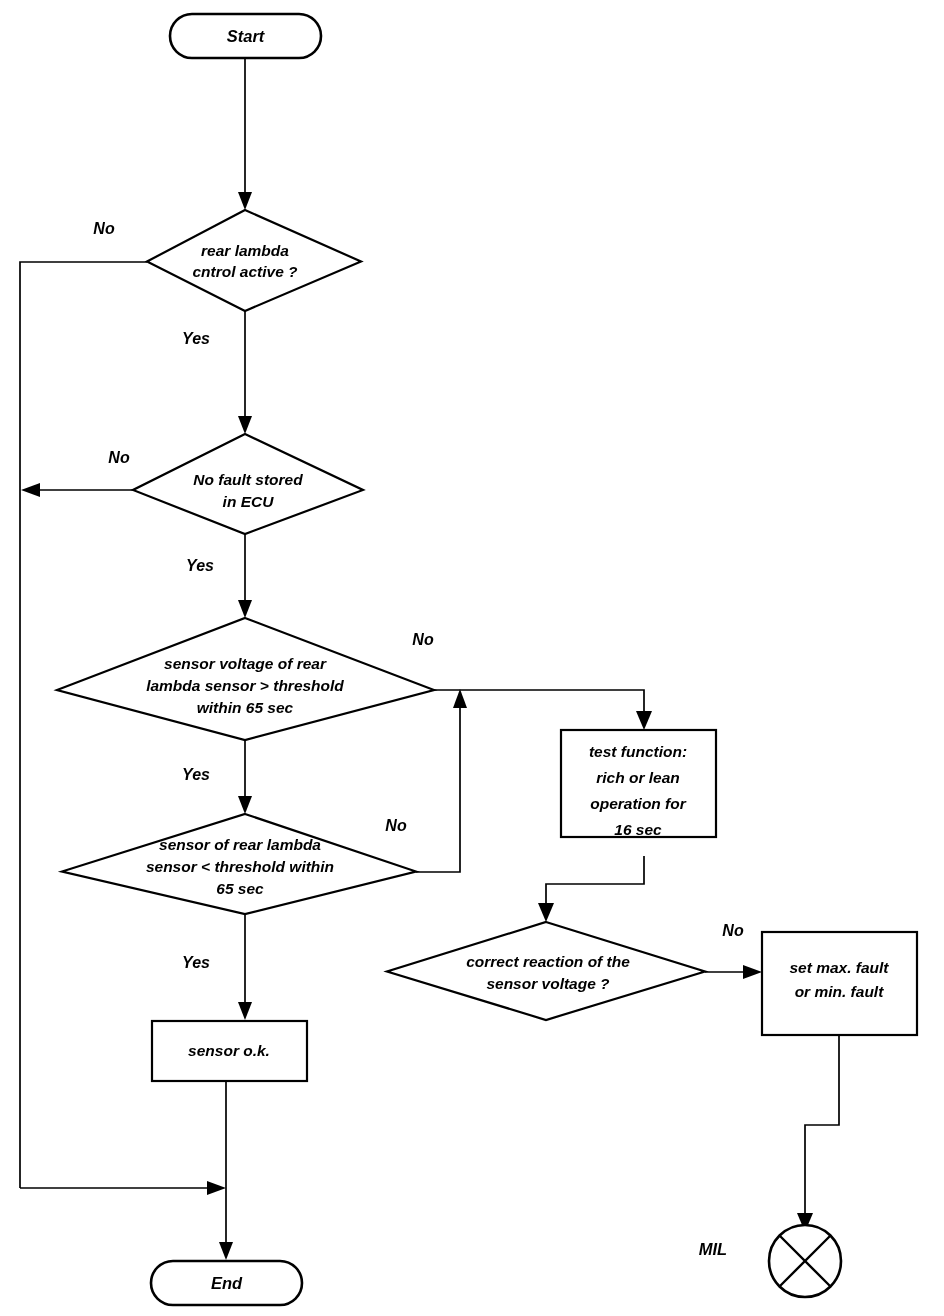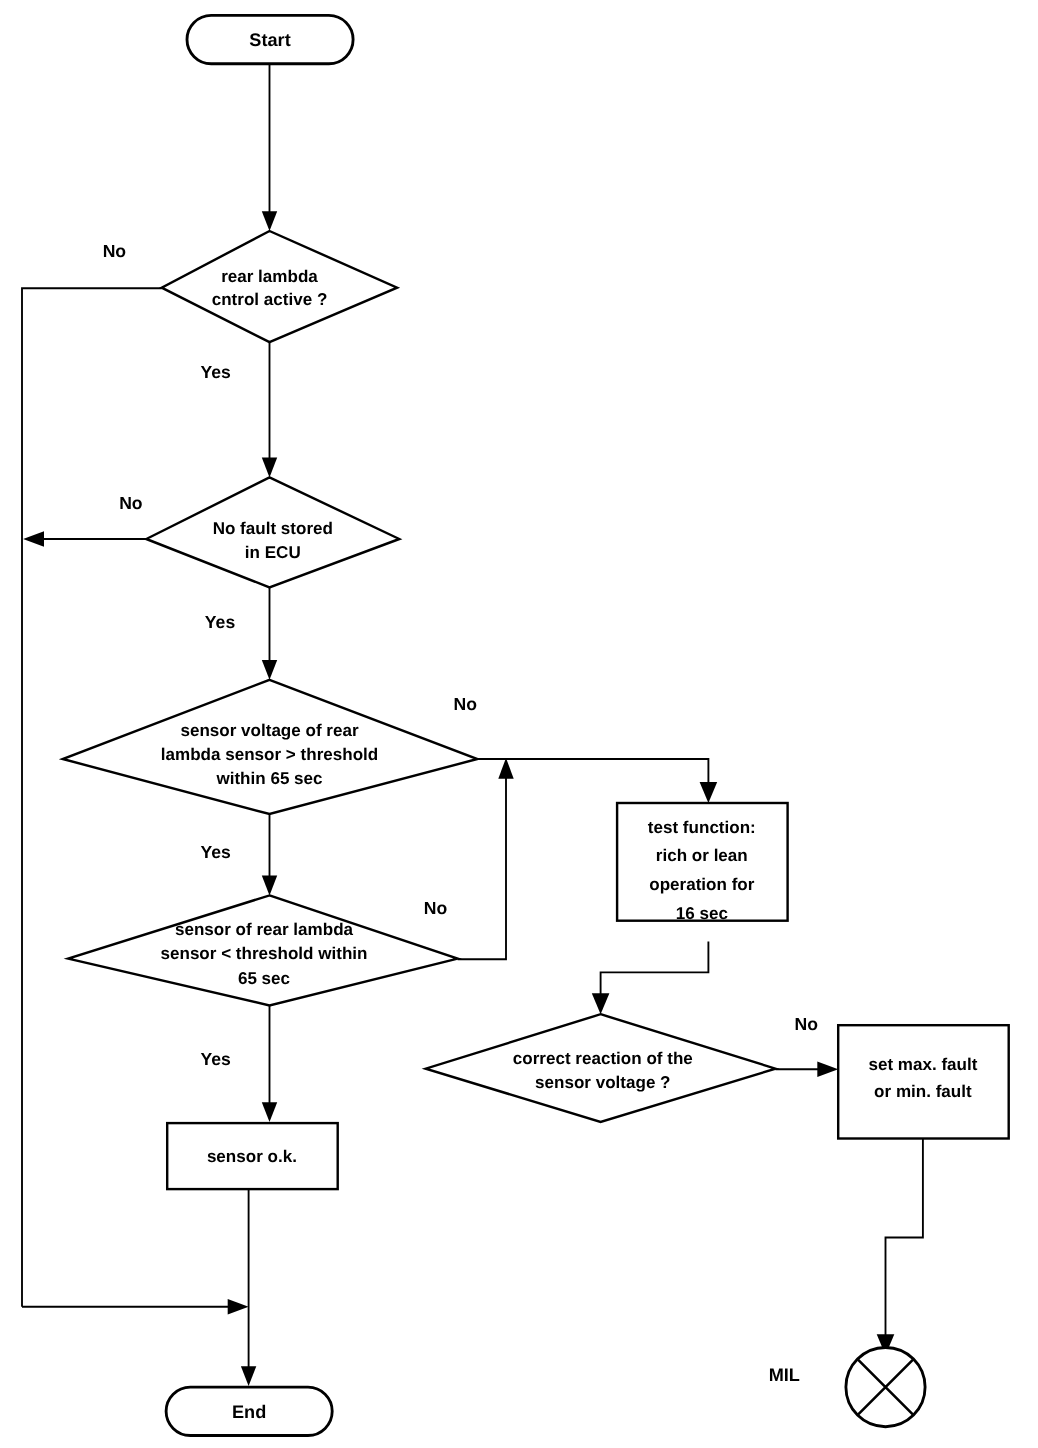--- a/index.html
+++ b/index.html
@@ -6,20 +6,21 @@
     margin: 0;
     padding: 0;
     background: #ffffff;
   }
   #chart-root {
     position: relative;
     width: 944px;
     height: 1316px;
     background: #ffffff;
     font-family: "Liberation Sans", sans-serif;
+    font-style: italic;
   }
   svg.flow {
     display: block;
     width: 944px;
     height: 1316px;
   }
   .shape-outline {
     fill: #ffffff;
     stroke: #000000;
     stroke-width: 2.2;

